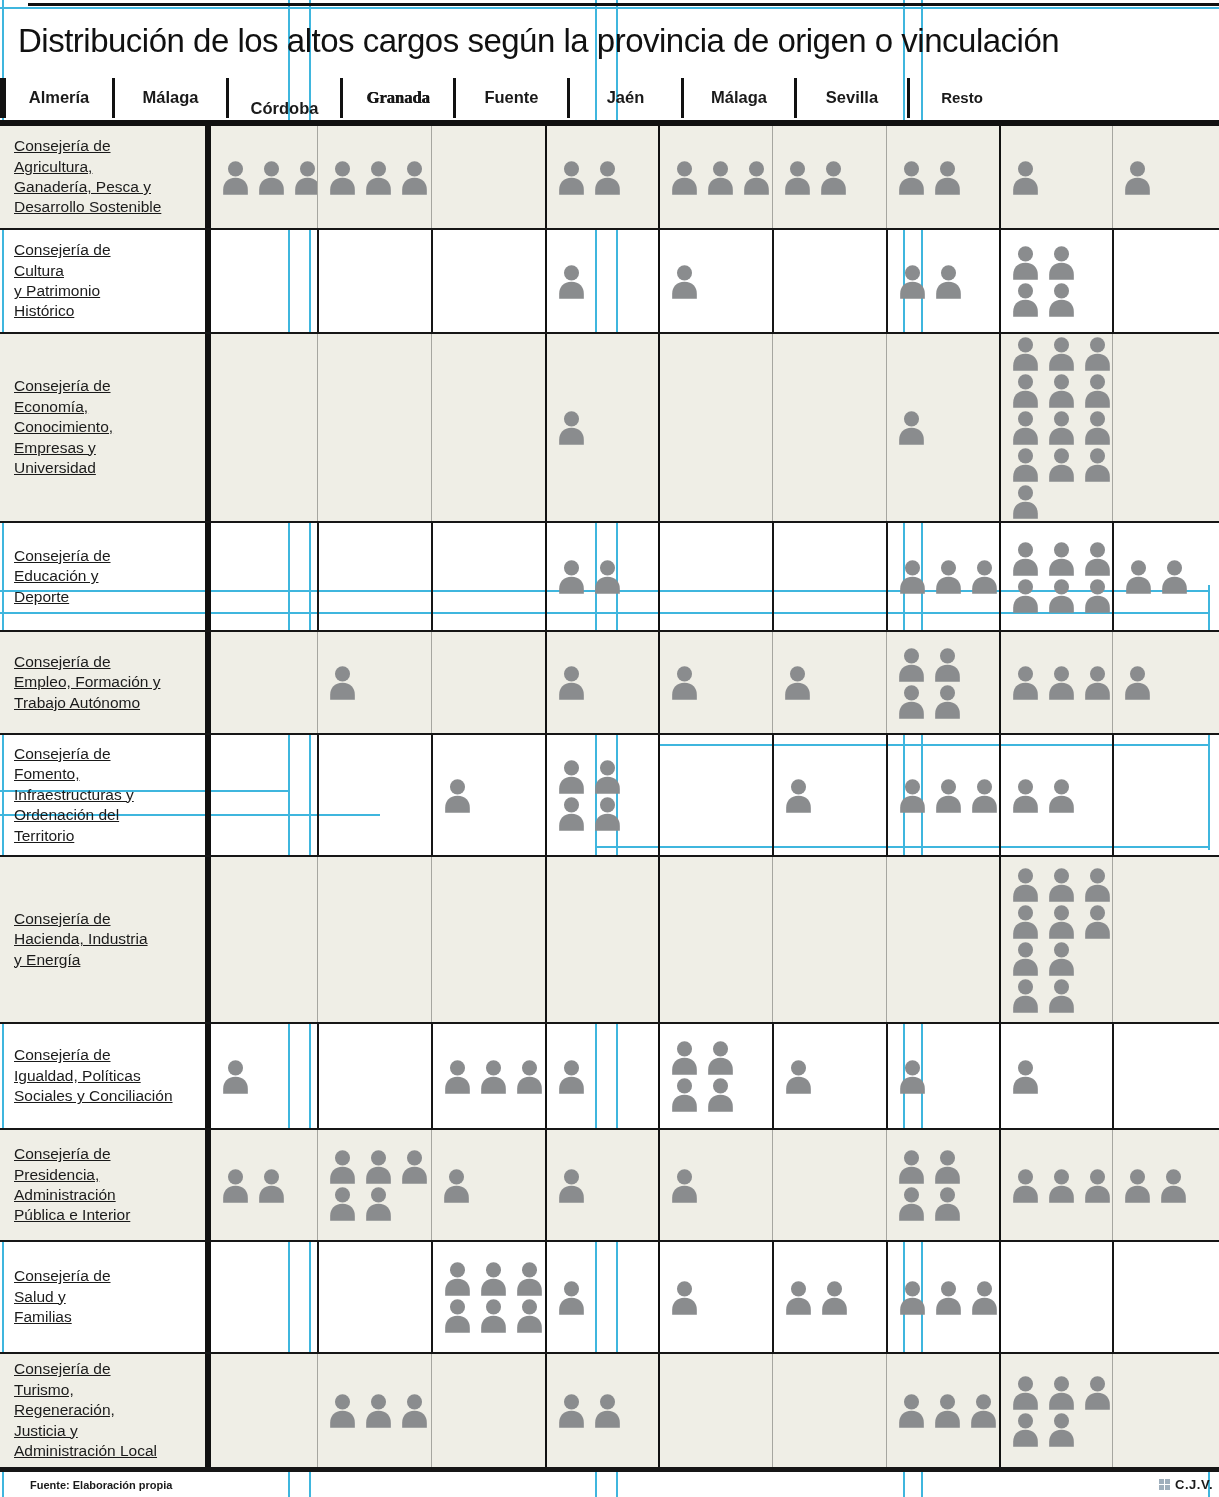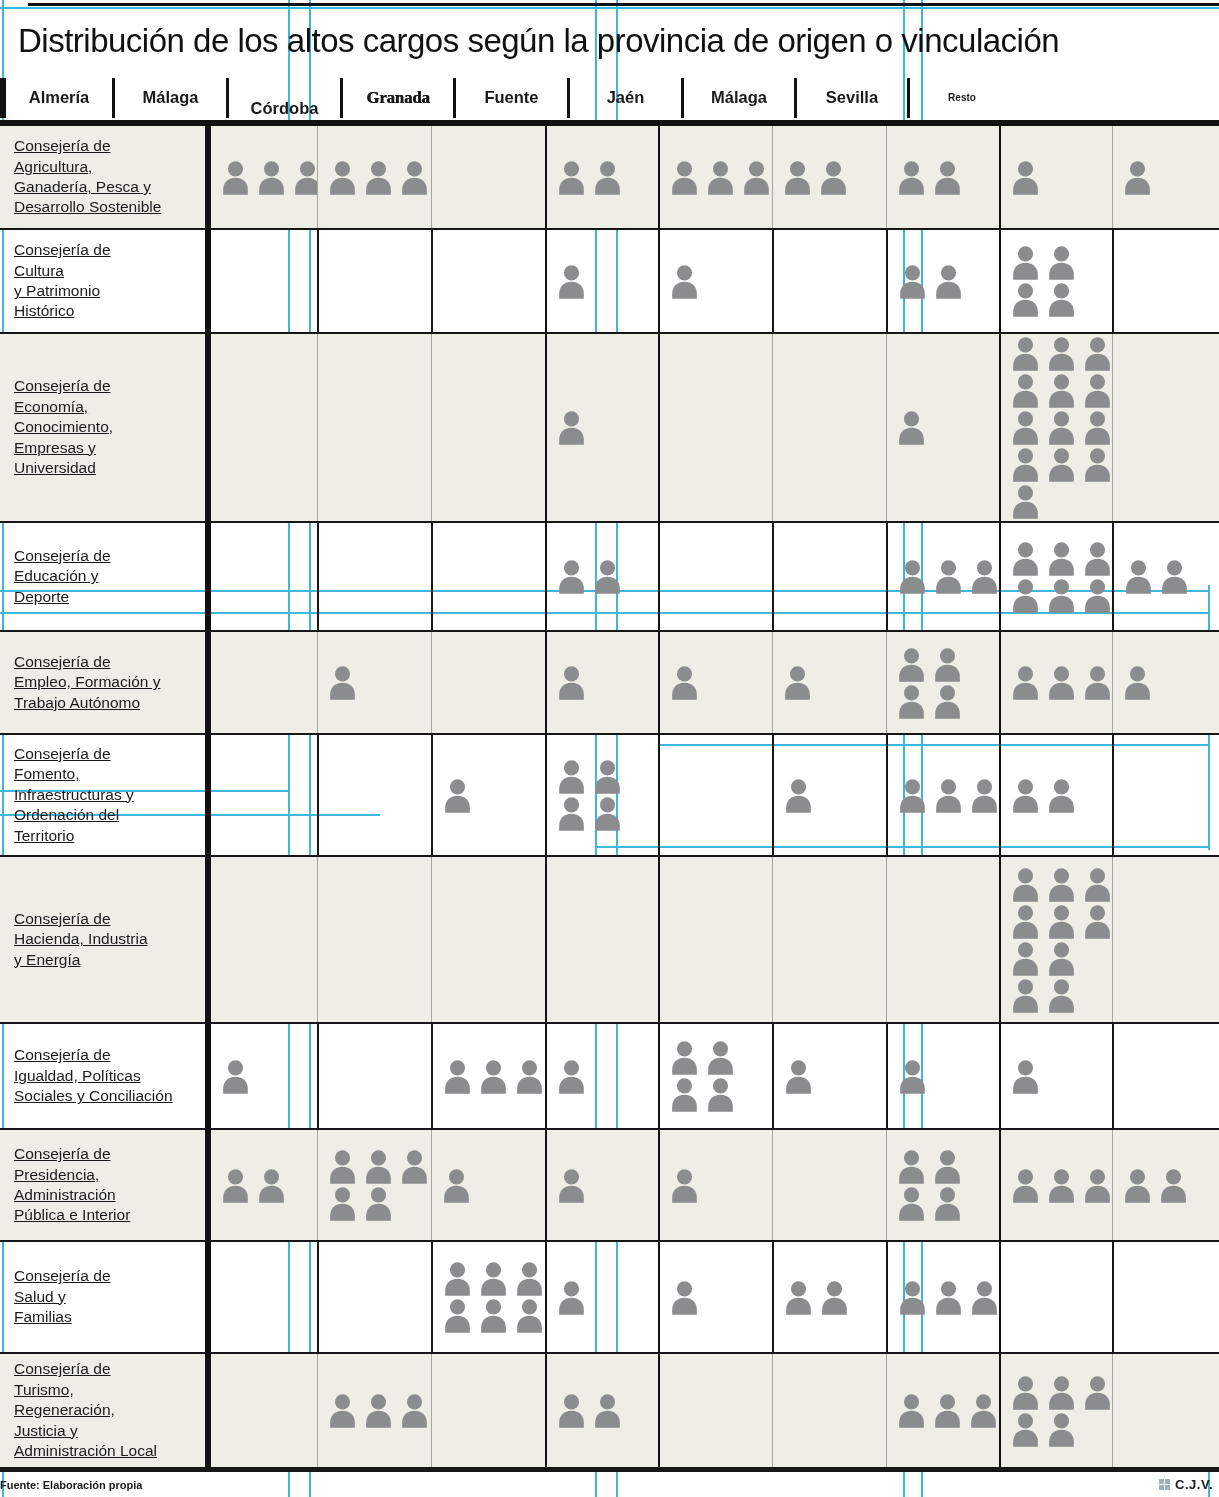--- a/index.html
+++ b/index.html
@@ -17,41 +17,41 @@
   #title-topline{position:absolute;top:3px;left:28px;right:0;height:3px;background:#111;}
   #page-title{position:absolute;left:18px;top:22px;font-size:33px;font-weight:400;
               letter-spacing:-0.5px;color:#111;white-space:nowrap;}
   
   #colheads{display:flex;height:45px;border-bottom:6px solid #111;
             box-sizing:content-box;align-items:center;}
   .col-head{display:flex;align-items:center;justify-content:center;height:40px;
             font-size:16.5px;font-weight:700;box-sizing:border-box;border-left:3px solid #111;}
   .col-head.first{border-left-width:6px;}
   .col-head.emph span{text-shadow:0.6px 0 0 #000;font-family:Liberation Serif, serif;}
-  .col-head.small{font-size:10px;justify-content:center;}
+  .col-head.small{font-size:15px;justify-content:center;}
   
   .row{display:flex;box-sizing:border-box;border-bottom:2px solid #161616;text-decoration:underline;}
   .row.beige{background:#EFEEE6;}
   .row.last{border-bottom-width:5px;}
   .row-label{width:205px;box-sizing:border-box;display:flex;align-items:center;
              padding:6px 10px 6px 14px;font-size:15.5px;line-height:1.32;
              white-space:pre-line;color:#1b1b1b;}
   .cell{box-sizing:border-box;display:flex;flex-direction:column;justify-content:center;
         align-items:flex-start;padding:2px 0 2px 10px;overflow:hidden;}
   .cell.c0{border-left:6px solid #111;}
   .row.beige .cell{border-left:1px solid #a6a6a0;}
   .row.white .cell{border-left:2px solid #161616;}
   .row .cell.c0{border-left:6px solid #111;}
   .row .cell.major{border-left:2.5px solid #111;}
   .icon-line{display:flex;gap:7px;margin:1px 0;}
   .person-svg{width:29px;height:35px;fill:var(--icon-gray);flex:0 0 auto;}
   
   #footer{position:absolute;left:0;right:0;top:1472px;height:25px;display:flex;
           align-items:center;justify-content:space-between;background:transparent;}
-  #source-note{font-size:11px;font-weight:700;}
+  #source-note{font-size:11px;font-weight:700;padding-left:30px;}
   #credit{display:flex;align-items:center;gap:5px;padding-right:6px;}
   #credit-label{font-size:13px;font-weight:700;letter-spacing:0.5px;}
   .grid-icon{display:grid;grid-template-columns:5px 5px;grid-template-rows:5px 5px;gap:1px;}
   .grid-icon i{background:var(--credit-gray);display:block;}
 </style>
 </head>
 <body>
 
 <div id="stage">
 

